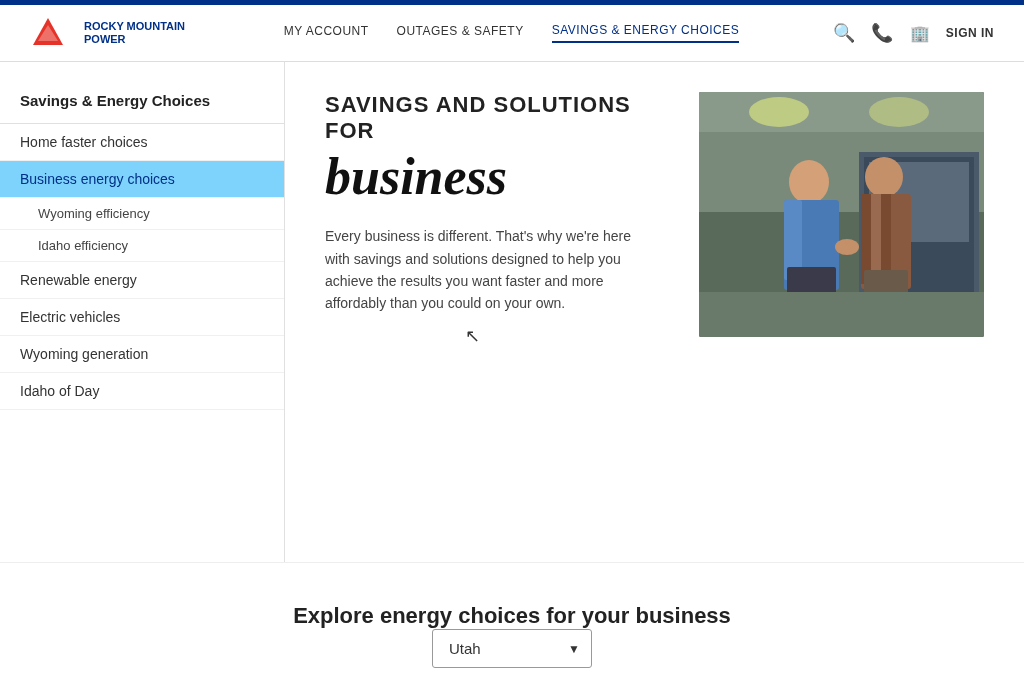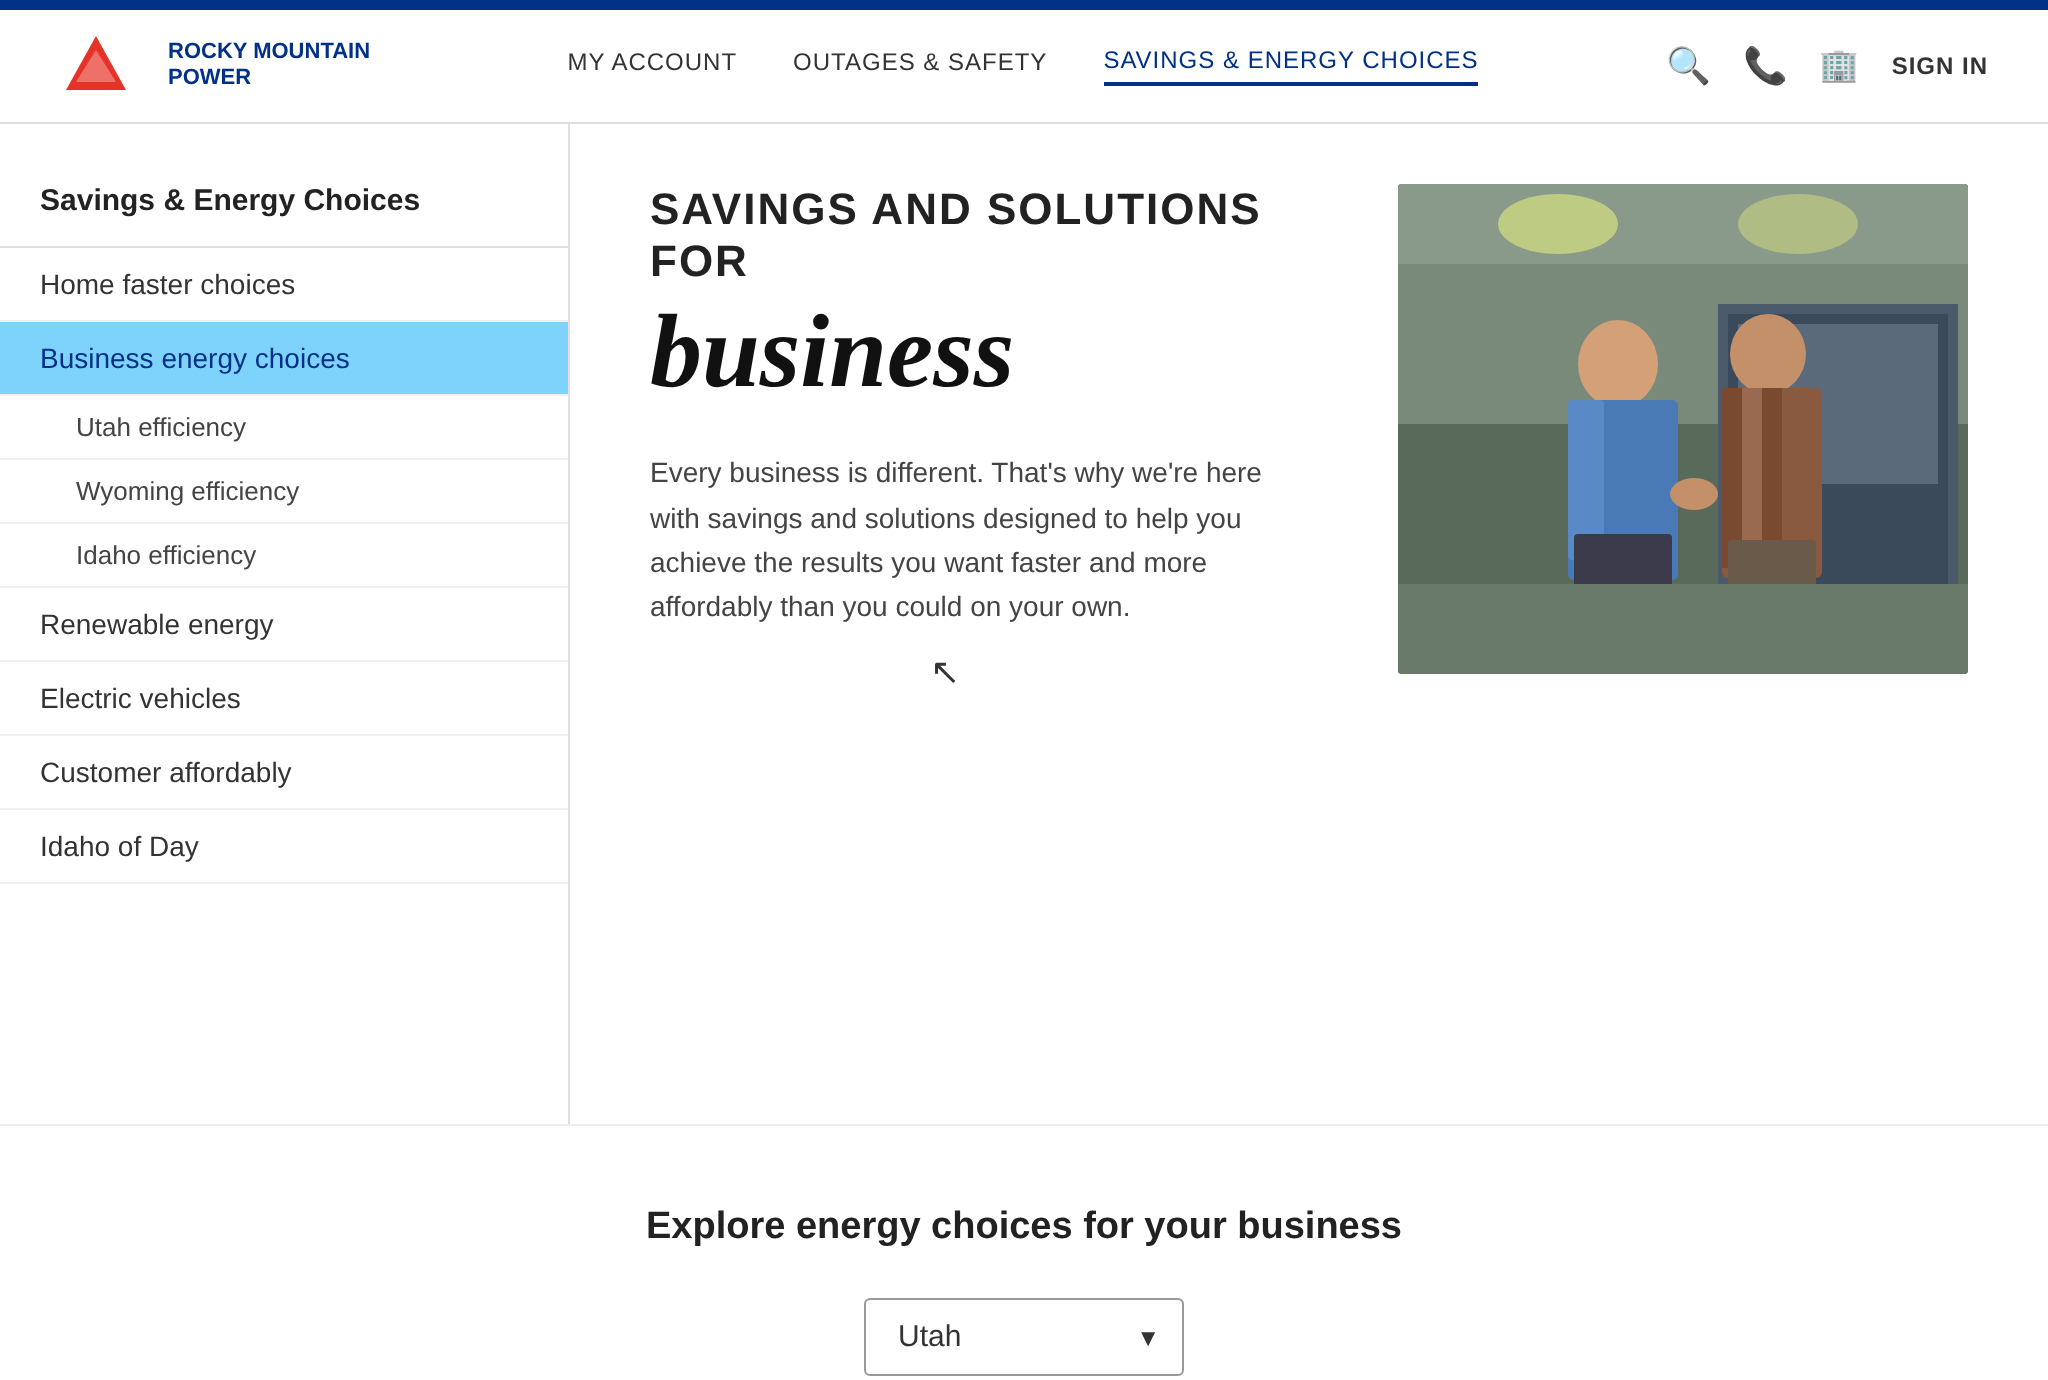--- a/index.html
+++ b/index.html
@@ -175,24 +175,23 @@
     }
 
     
     .bottom-section {
       background: #fff;
       padding: 40px 20px 20px;
       text-align: center;
       border-top: 1px solid #eee;
     }
     .bottom-title {
-      font-size: 19px;
+      font-size: 22px;
       font-weight: bold;
       color: #222;
-      margin-bottom: 24px;
     }
     .state-select-container {
       display: flex;
       justify-content: center;
       margin-bottom: 20px;
     }
     .state-select {
       border: 1px solid #999;
       border-radius: 3px;
       padding: 10px 40px 10px 16px;
@@ -261,26 +260,25 @@
     </div>
   </div>
 
   <div class="page-layout">
 
     <div class="sidebar">
       <div class="sidebar-title">Savings &amp; Energy Choices</div>
 
       <div class="sidebar-item">Home faster choices</div>
       <div class="sidebar-item active">Business energy choices</div>
-      <div class="sidebar-sub-item">Utah efficiency</div>
       <div class="sidebar-sub-item">Wyoming efficiency</div>
       <div class="sidebar-sub-item">Idaho efficiency</div>
       <div class="sidebar-item">Renewable energy</div>
       <div class="sidebar-item">Electric vehicles</div>
-      <div class="sidebar-item">Customer affordably</div>
+      <div class="sidebar-item">Wyoming generation</div>
       <div class="sidebar-item">Idaho of Day</div>
     </div>
 
     <div class="main-content">
       <div class="hero-section">
         <div class="hero-text">
           <div class="hero-subtitle">SAVINGS AND SOLUTIONS FOR</div>
           <div class="hero-title">business</div>
           <p class="hero-description">Every business is different. That's why we're here with savings and solutions designed to help you achieve the results you want faster and more affordably than you could on your own.</p>
 

